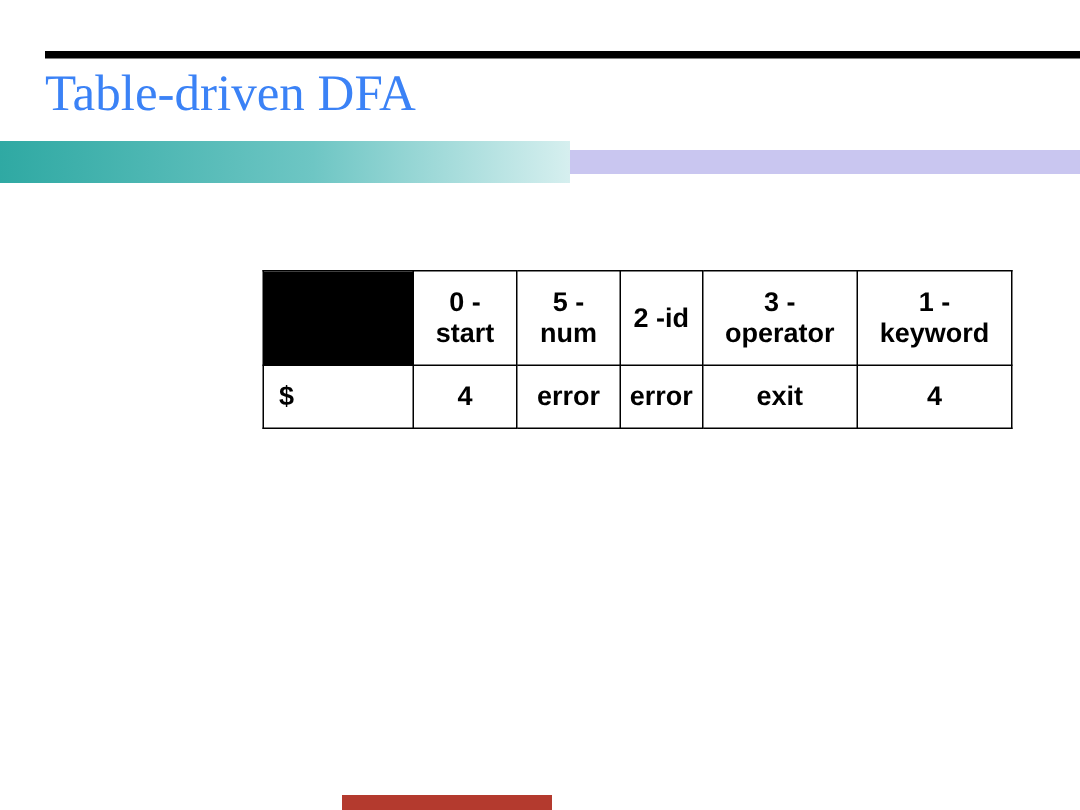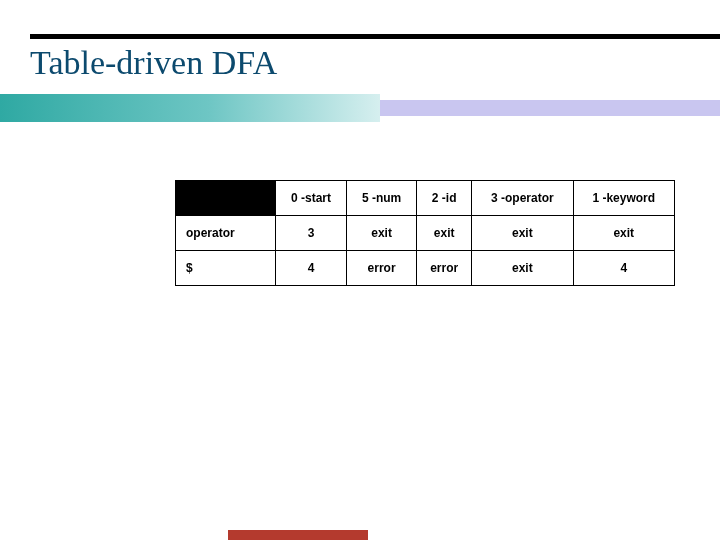--- a/index.html
+++ b/index.html
@@ -17,21 +17,21 @@
     left: 30px;
     right: 0;
     height: 5px;
     background: #000;
   }
   .title {
     position: absolute;
     top: 44px;
     left: 30px;
     font-size: 34px;
-    color: #0c4a6e;
+    color: #3b82f6;
   }
   .under-bar {
     position: absolute;
     top: 94px;
     left: 0;
     width: 380px;
     height: 28px;
     background: linear-gradient(to right, #2fa9a3 0%, #6ec6c4 55%, #d6efef 100%);
   }
   .under-bar-track {
@@ -45,21 +45,21 @@
   .table-wrap {
     position: absolute;
     top: 180px;
     left: 175px;
     width: 500px;
   }
   table {
     border-collapse: collapse;
     width: 100%;
     font-family: Verdana, Arial, sans-serif;
-    font-size: 12px;
+    font-size: 18px;
     color: #000;
   }
   th, td {
     border: 1px solid #000;
     text-align: center;
     padding: 10px 6px;
     font-weight: bold;
   }
   th.rowlabel, td.rowlabel {
     text-align: left;
@@ -93,28 +93,20 @@
         <th class="corner"></th>
         <th>0 -start</th>
         <th>5 -num</th>
         <th>2 -id</th>
         <th>3 -operator</th>
         <th>1 -keyword</th>
       </tr>
     </thead>
     <tbody>
       <tr>
-        <td class="rowlabel">operator</td>
-        <td>3</td>
-        <td>exit</td>
-        <td>exit</td>
-        <td>exit</td>
-        <td>exit</td>
-      </tr>
-      <tr>
         <td class="rowlabel">$</td>
         <td>4</td>
         <td>error</td>
         <td>error</td>
         <td>exit</td>
         <td>4</td>
       </tr>
     </tbody>
   </table>
 </div>

